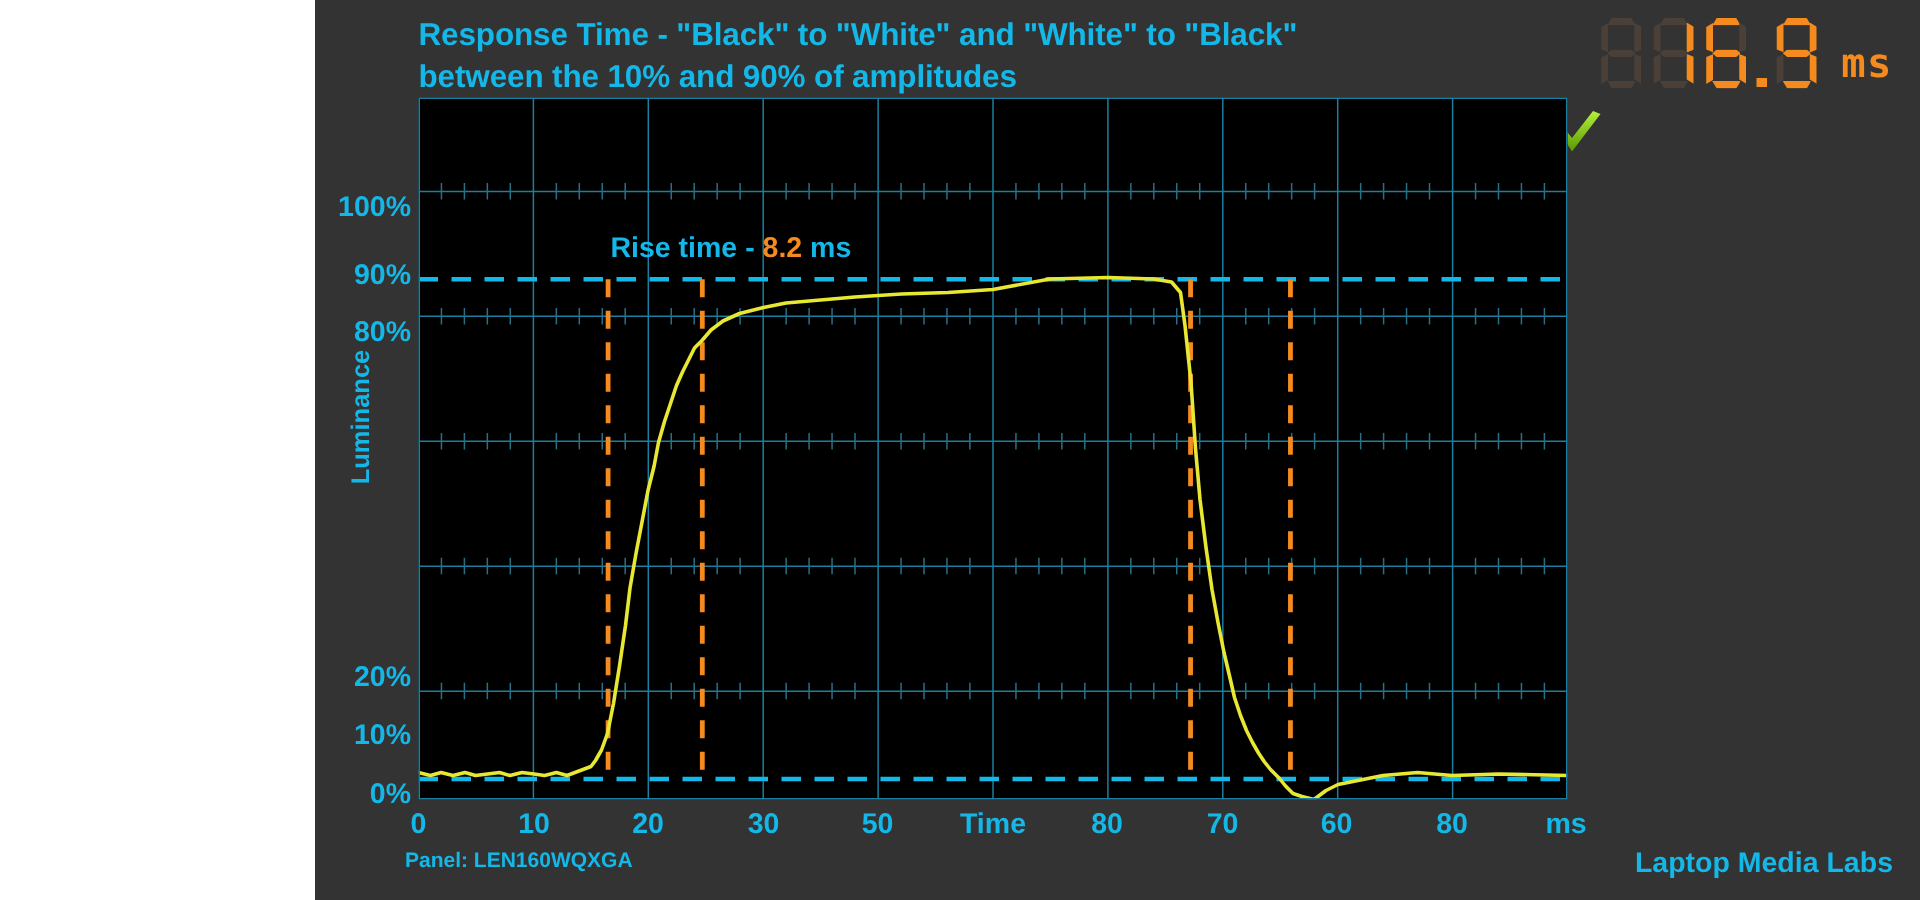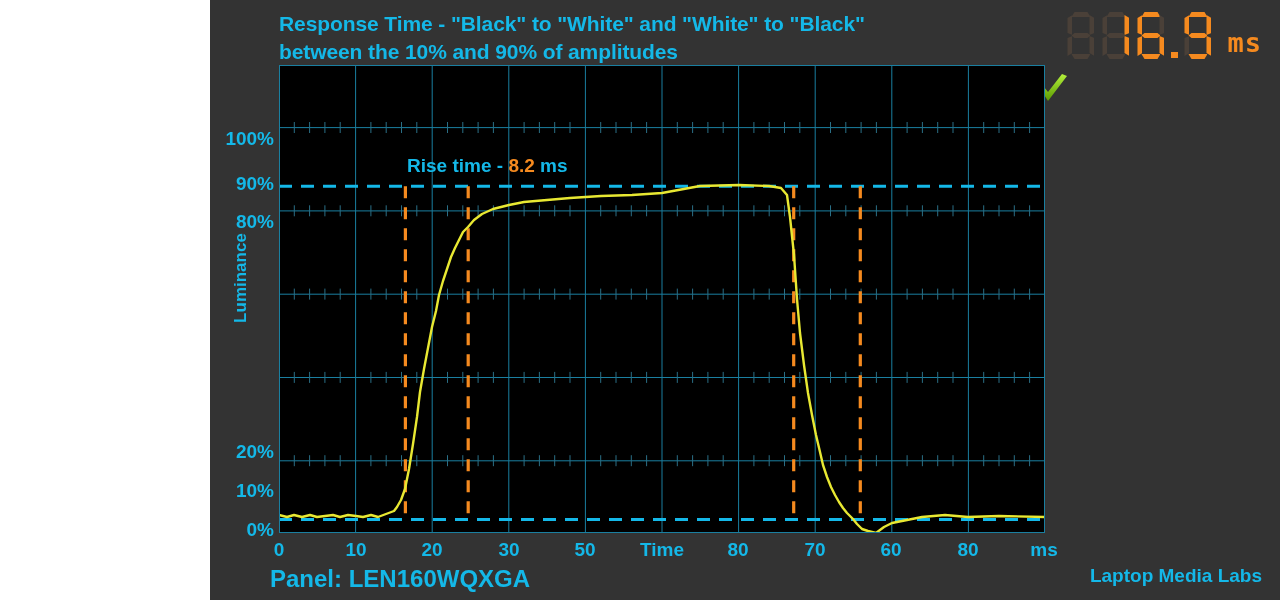--- a/index.html
+++ b/index.html
@@ -188,21 +188,21 @@
     color: #14b8e8;
   }
   .anno .num { color: #f58a1f; }
 
   
   .footer-left {
     position: absolute;
     left: 60px;
     top: 565px;
     color: #14b8e8;
-    font-size: 24px;
+    font-size: 14px;
     font-weight: bold;
     white-space: nowrap;
   }
   .footer-right {
     position: absolute;
     right: 18px;
     top: 565px;
     color: #14b8e8;
     font-size: 19px;
     font-weight: bold;

